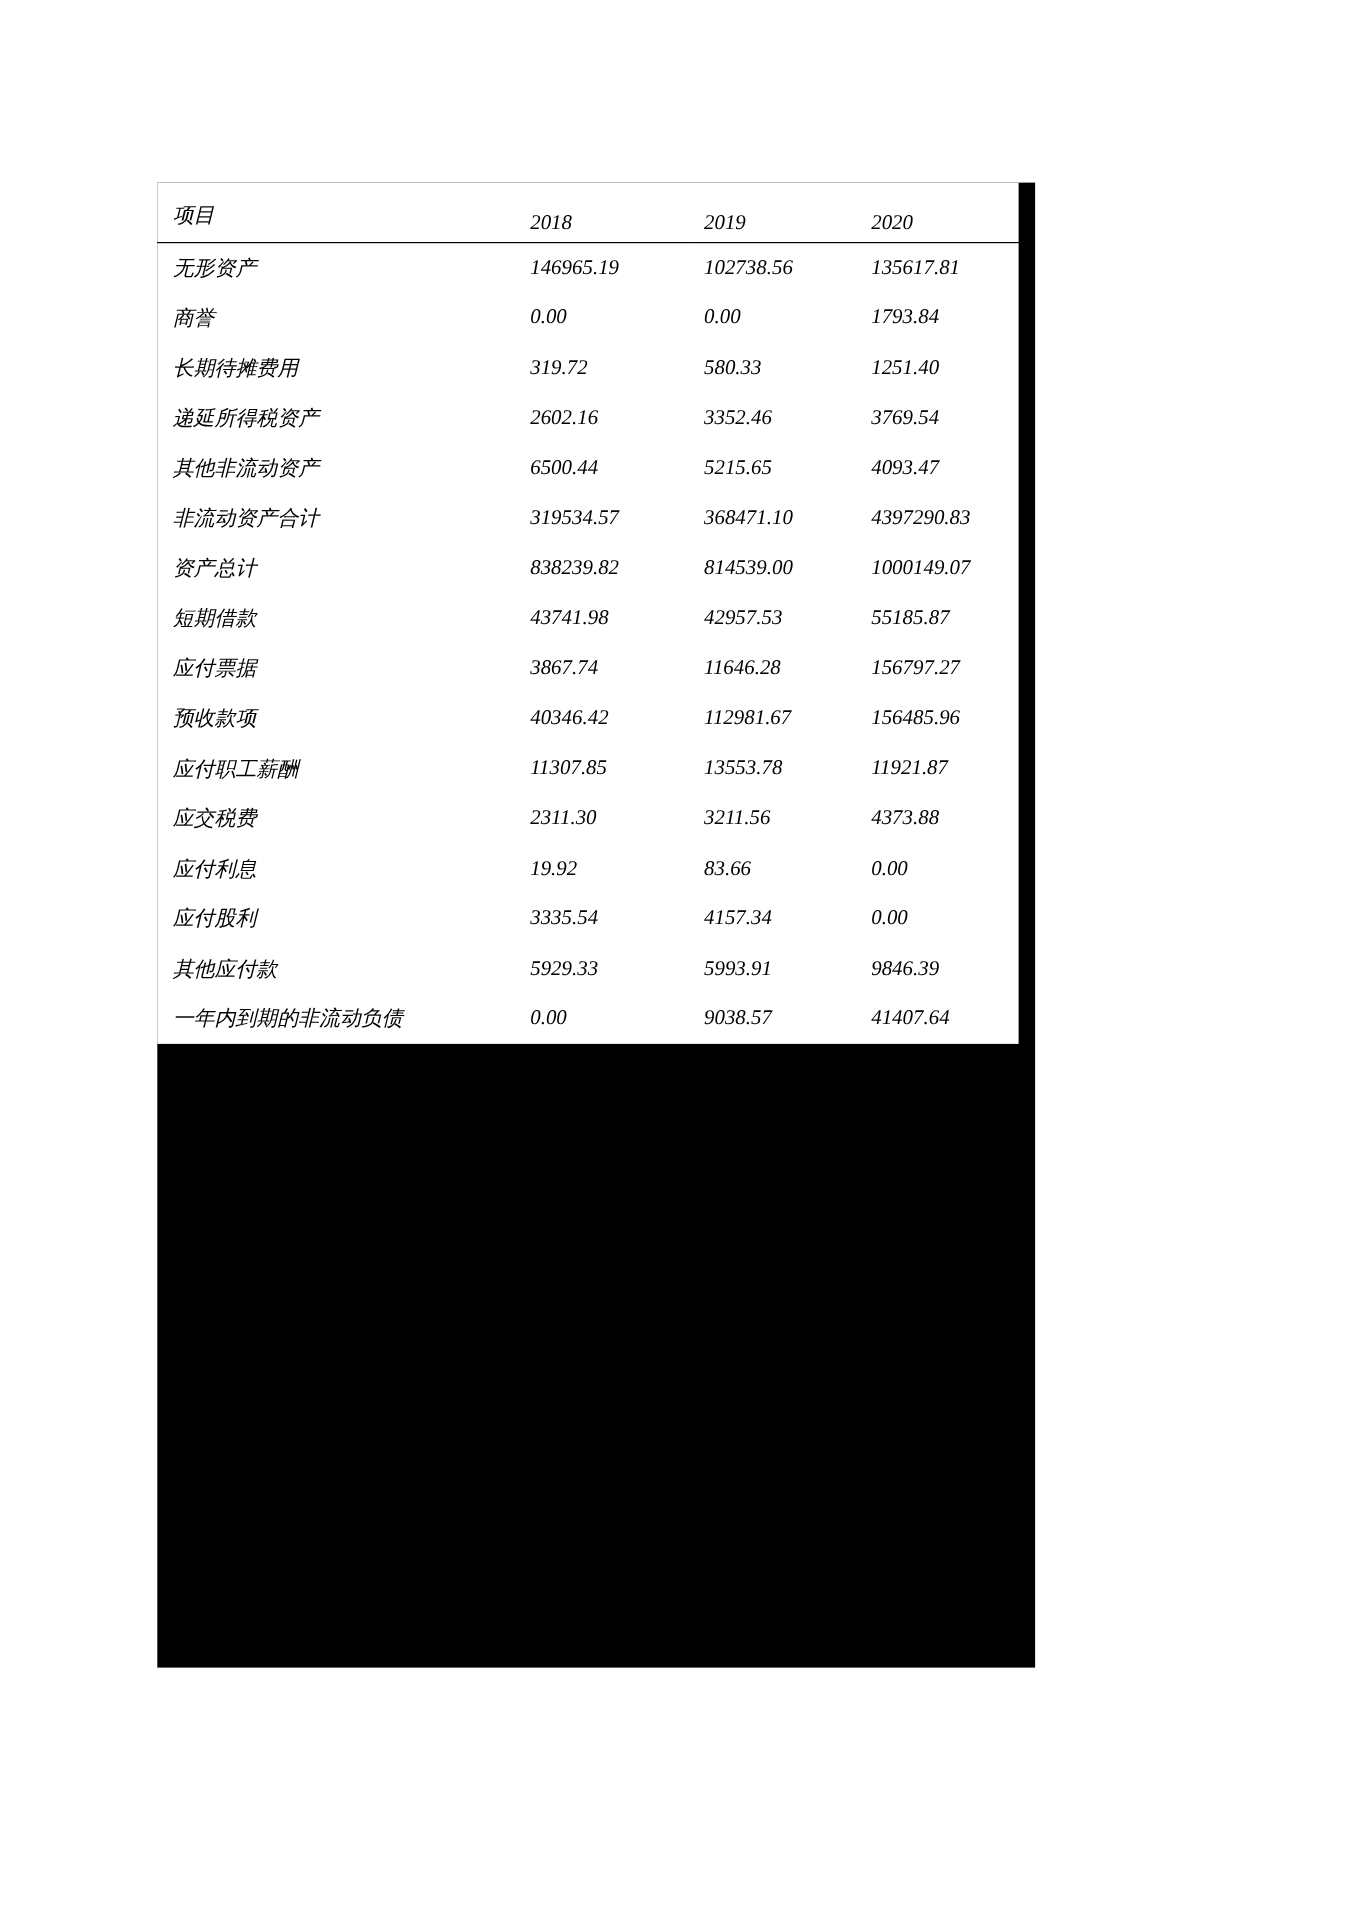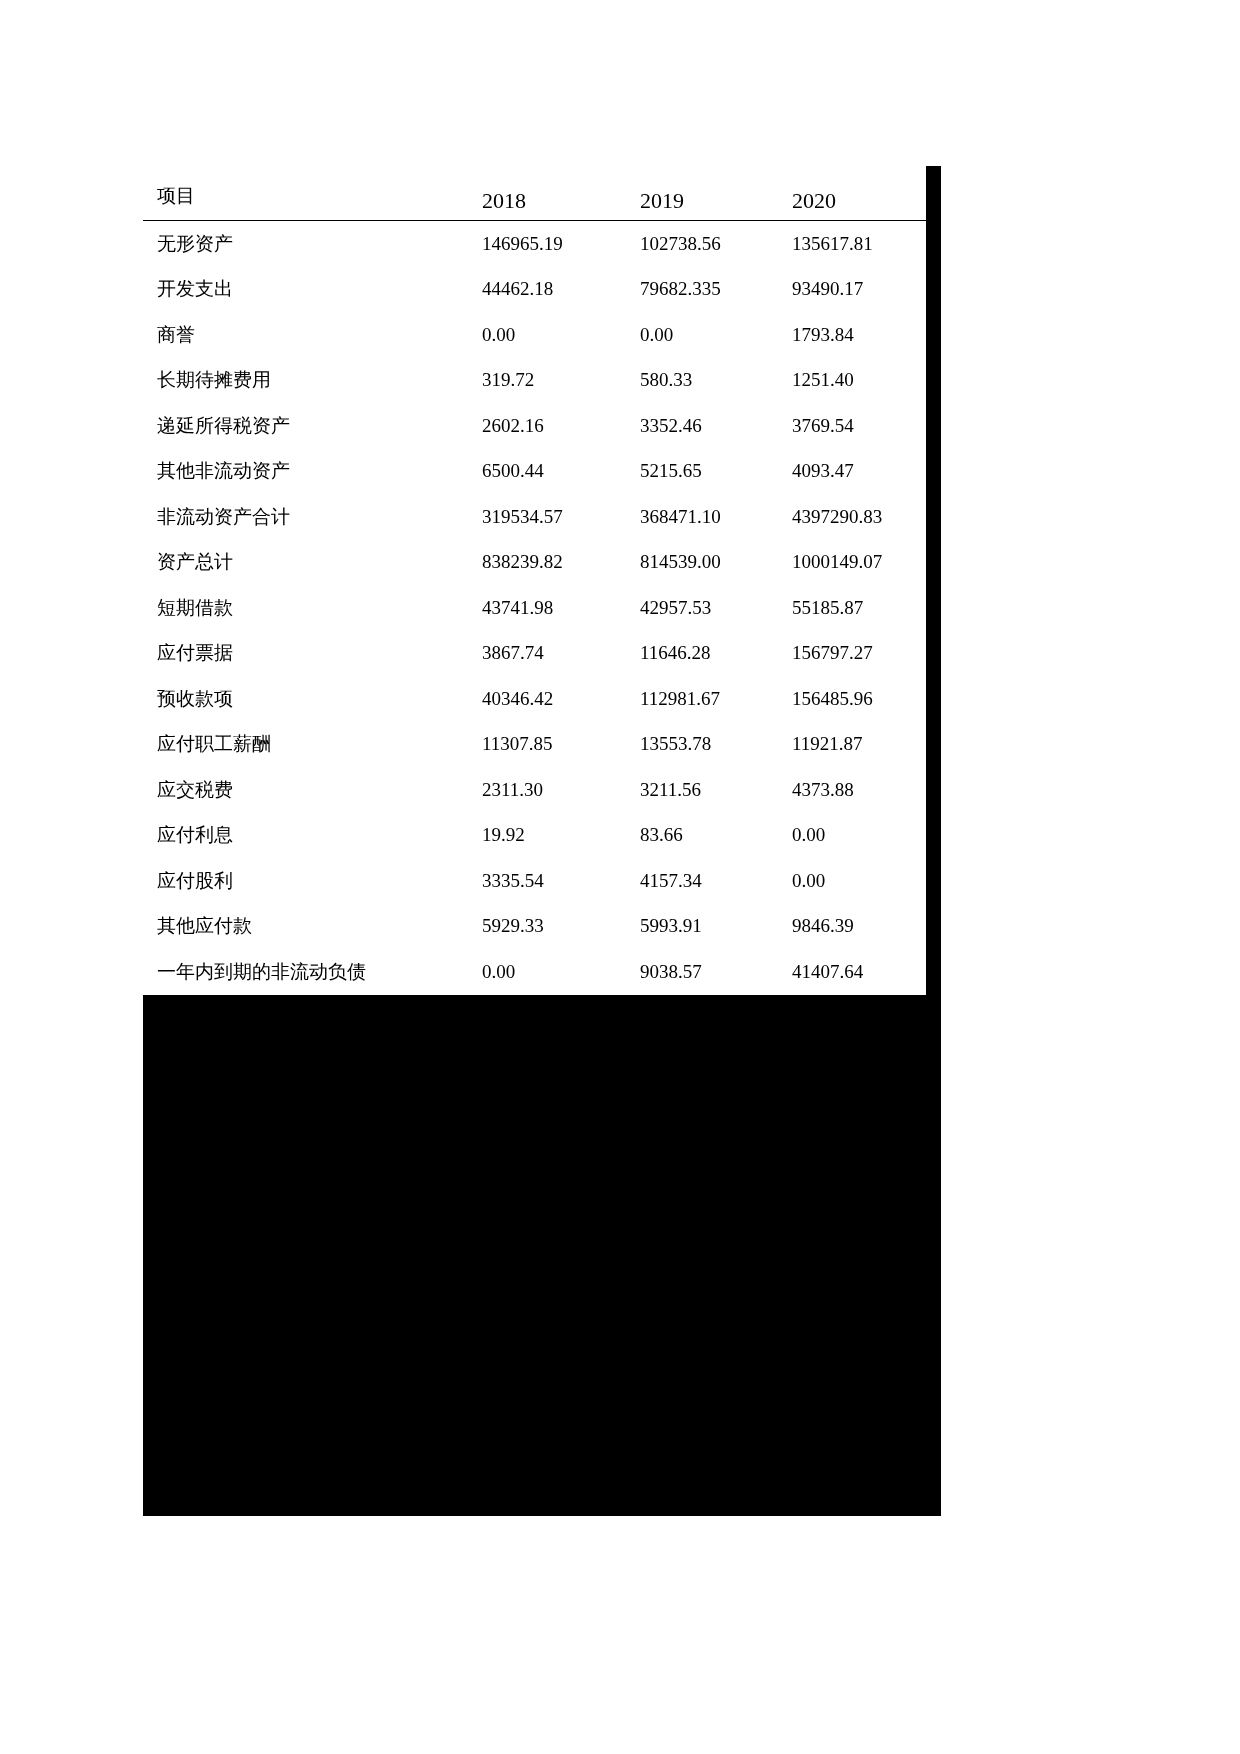--- a/index.html
+++ b/index.html
@@ -7,20 +7,21 @@
     padding: 0;
     background: #ffffff;
   }
   .page {
     position: relative;
     width: 1240px;
     height: 1754px;
     background: #ffffff;
     overflow: hidden;
     font-family: "Liberation Serif", "DejaVu Serif", serif;
+    font-style: italic;
   }
   
   .black-block {
     position: absolute;
     left: 143px;
     top: 166px;
     width: 798px;
     height: 1350px;
     background: #000000;
   }
@@ -54,21 +55,21 @@
     font-size: 19px;
     padding-left: 14px;
     border-bottom: 1.5px solid #000000;
   }
   table.fin thead th.itemhead {
     font-size: 19px;
     vertical-align: middle;
     padding-top: 6px;
   }
   table.fin thead th.yearhead {
-    font-size: 22px;
+    font-size: 19px;
     vertical-align: bottom;
     padding-bottom: 6px;
   }
   table.fin tbody td {
     height: 45.5px;
     font-size: 19px;
     padding-left: 14px;
     white-space: nowrap;
   }
   table.fin tbody td.num {
@@ -97,26 +98,20 @@
         </tr>
       </thead>
       <tbody>
         <tr>
           <td>无形资产</td>
           <td class="num">146965.19</td>
           <td class="num">102738.56</td>
           <td class="num">135617.81</td>
         </tr>
         <tr>
-          <td>开发支出</td>
-          <td class="num">44462.18</td>
-          <td class="num">79682.335</td>
-          <td class="num">93490.17</td>
-        </tr>
-        <tr>
           <td>商誉</td>
           <td class="num">0.00</td>
           <td class="num">0.00</td>
           <td class="num">1793.84</td>
         </tr>
         <tr>
           <td>长期待摊费用</td>
           <td class="num">319.72</td>
           <td class="num">580.33</td>
           <td class="num">1251.40</td>

